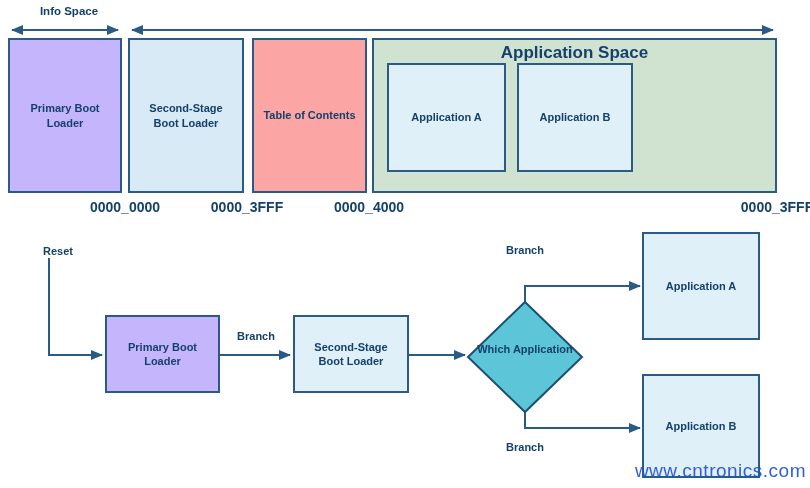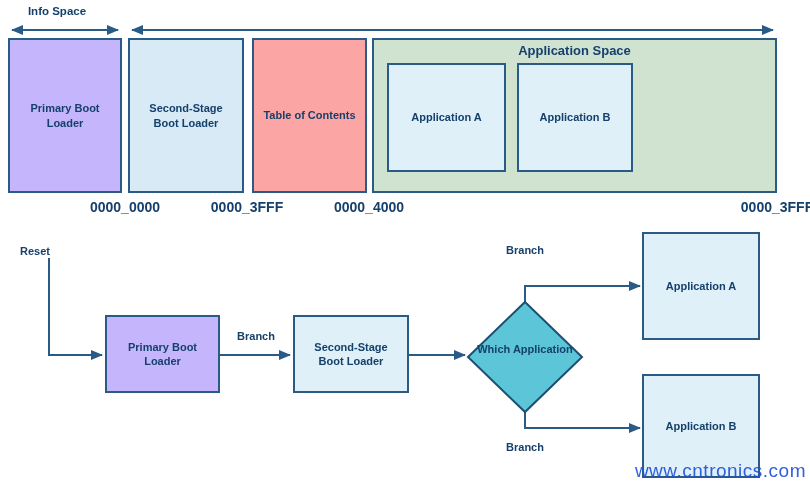--- a/index.html
+++ b/index.html
@@ -18,21 +18,21 @@
     padding:0 7px;z-index:2;
   }
   .pink{background:#c4b5fd;}
   .blue{background:#d7eaf6;}
   .peach{background:#fca5a5;}
   .greenbox{background:#d0e3d1;padding:0;}
   .appblue{background:#dff0f9;}
   .dashed{border-style:dashed;}
   .appspace-label{
     position:absolute;left:372px;top:43px;width:405px;text-align:center;
-    color:#15406b;font-weight:bold;font-size:13px;z-index:3;
+    color:#15406b;font-weight:bold;font-size:17px;z-index:3;
   }
   .addr{
     position:absolute;top:199px;transform:translateX(-50%);
     color:#15406b;font-weight:bold;font-size:14px;white-space:nowrap;
   }
   svg.wires{position:absolute;left:0;top:0;z-index:1;}
   .node-label{
     position:absolute;z-index:3;color:#15406b;font-weight:bold;font-size:11px;
     text-align:center;line-height:1.3;
   }
@@ -58,37 +58,37 @@
       <line x1="132" y1="30" x2="773" y2="30" marker-start="url(#ah)" marker-end="url(#ah)"></line>
       <polyline points="49,258 49,355 102,355" marker-end="url(#ah)"></polyline>
       <line x1="220" y1="355" x2="290" y2="355" marker-end="url(#ah)"></line>
       <line x1="409" y1="355" x2="465" y2="355" marker-end="url(#ah)"></line>
       <polyline points="525,303 525,286 640,286" marker-end="url(#ah)"></polyline>
       <polyline points="525,411 525,428 640,428" marker-end="url(#ah)"></polyline>
     </g>
     <polygon points="525,302 582,357 525,412 468,357" fill="#5cc5d8" stroke="#1d4f72" stroke-width="2"></polygon>
   </svg>
 
-  <div class="lbl" style="left:0;top:5px;width:114px;">Info Space</div>
+  <div class="lbl" style="left:12px;top:5px;width:114px;">Info Space</div>
 
   <div class="blk pink" style="left:8px;top:38px;width:114px;height:155px;">Primary Boot Loader</div>
   <div class="blk blue" style="left:128px;top:38px;width:116px;height:155px;">Second-Stage Boot Loader</div>
   <div class="blk peach" style="left:252px;top:38px;width:115px;height:155px;">Table of Contents</div>
 
   <div class="blk greenbox" style="left:372px;top:38px;width:405px;height:155px;"></div>
   <div class="appspace-label">Application Space</div>
   <div class="blk appblue" style="left:387px;top:63px;width:119px;height:109px;z-index:3;">Application A</div>
   <div class="blk appblue" style="left:517px;top:63px;width:116px;height:109px;z-index:3;">Application B</div>
 
   <div class="addr" style="left:125px;">0000_0000</div>
   <div class="addr" style="left:247px;">0000_3FFF</div>
   <div class="addr" style="left:369px;">0000_4000</div>
   <div class="addr" style="left:777px;">0000_3FFF</div>
 
-  <div class="node-label" style="left:20px;top:244px;text-align:left;">Reset</div>
+  <div class="node-label" style="left:43px;top:244px;text-align:left;">Reset</div>
 
   <div class="blk pink" style="left:105px;top:315px;width:115px;height:78px;">Primary Boot Loader</div>
 
   <div class="node-label" style="left:216px;top:329px;width:80px;">Branch</div>
 
   <div class="blk appblue" style="left:293px;top:315px;width:116px;height:78px;">Second-Stage Boot Loader</div>
 
   <div class="node-label" style="left:475px;top:342px;width:100px;">Which Application</div>
 
   <div class="node-label" style="left:485px;top:243px;width:80px;">Branch</div>

